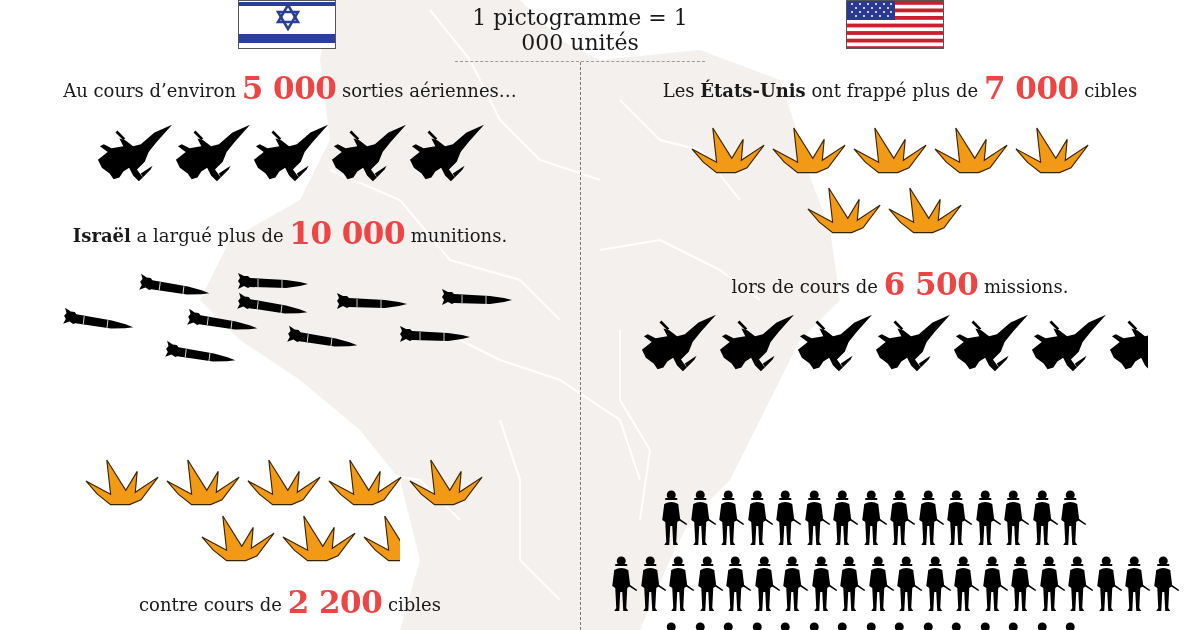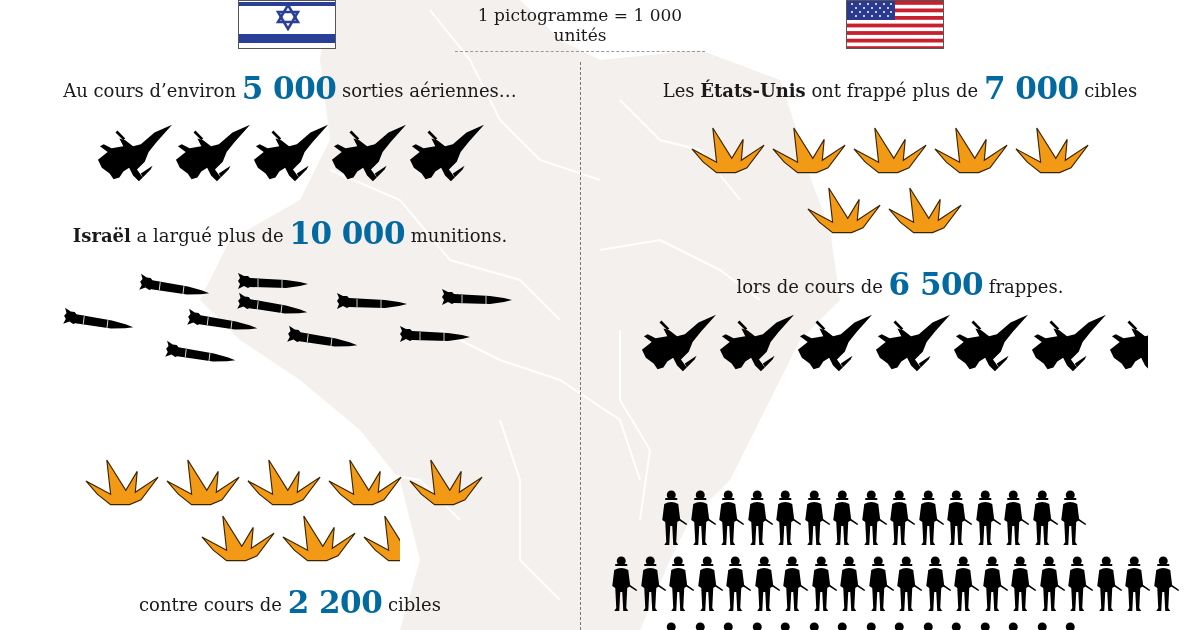--- a/index.html
+++ b/index.html
@@ -12,26 +12,26 @@
   .map-bg { position: absolute; left: 0; top: 0; width: 1200px; height: 630px; z-index: 0; }
   .layer { position: absolute; inset: 0; z-index: 1; }
 
   .flag { position: absolute; box-sizing: border-box; border: 1px solid #555; }
   .flag-il { left: 238px; top: 0; width: 98px; height: 49px; background: #fff; }
   .flag-il .stripe { position: absolute; left: 0; right: 0; height: 9px; background: #2a3f97; }
   .flag-il .star { position: absolute; left: 35px; top: 2px; width: 28px; height: 28px; }
   .flag-us { left: 846px; top: 0; width: 98px; height: 49px; overflow: hidden; }
 
   .legend { position: absolute; left: 455px; top: 5px; width: 250px; text-align: center;
-            font-size: 17px; padding-bottom: 6px; border-bottom: 1px dashed #9a9a9a; }
+            font-size: 22px; padding-bottom: 6px; border-bottom: 1px dashed #9a9a9a; }
 
   .divider { position: absolute; left: 580px; top: 62px; height: 568px; border-left: 1px dashed #777; }
 
   .stat { position: absolute; text-align: center; font-size: 18px; white-space: nowrap; }
-  .stat .num { color: #0369a1; font-weight: bold; font-size: 31px; font-family: "DejaVu Serif", serif; letter-spacing: -0.5px; vertical-align: -2px; }
+  .stat .num { color: #ef4444; font-weight: bold; font-size: 31px; font-family: "DejaVu Serif", serif; letter-spacing: -0.5px; vertical-align: -2px; }
   .stat b { font-weight: bold; margin-top: 23px; }
 
   .icon-row { position: absolute; display: flex; gap: 0; }
   svg { display: block; }
 </style>
 </head>
 <body>
 
 <svg class="map-bg" viewBox="0 0 1200 630">
   <path d="M330 0 L520 0 L560 40 L620 70 L700 60 L760 90 L800 150 L830 230 L840 300 L800 340 L760 420 L730 480 L690 520 L670 560 L640 630 L400 630 L420 560 L400 480 L360 430 L300 380 L240 340 L200 300 L230 240 L300 200 L330 140 L320 60 Z" fill="#f3f0ed"></path>
@@ -244,21 +244,21 @@
   <div class="icon-row" style="left:806px;top:180px;gap:5px;">
     <svg width="76" height="54">
         <use href="#boom"></use>
       </svg>
     <svg width="76" height="54">
         <use href="#boom"></use>
       </svg>
   </div>
 
   <div class="stat" style="left:620px;top:266px;width:560px;">
-    <span>lors de cours de </span><span class="num">6 500</span><span> frappes.</span>
+    <span>lors de cours de </span><span class="num">6 500</span><span> missions.</span>
   </div>
   <div class="icon-row" style="left:640px;top:312px;gap:0px;">
     <svg width="78" height="62">
         <use href="#jet"></use>
       </svg>
     <svg width="78" height="62">
         <use href="#jet"></use>
       </svg>
     <svg width="78" height="62">
         <use href="#jet"></use>

